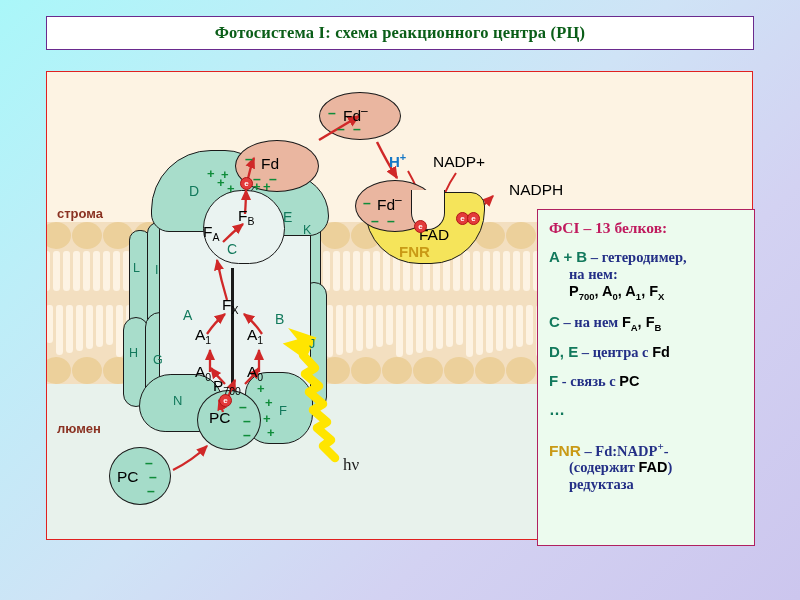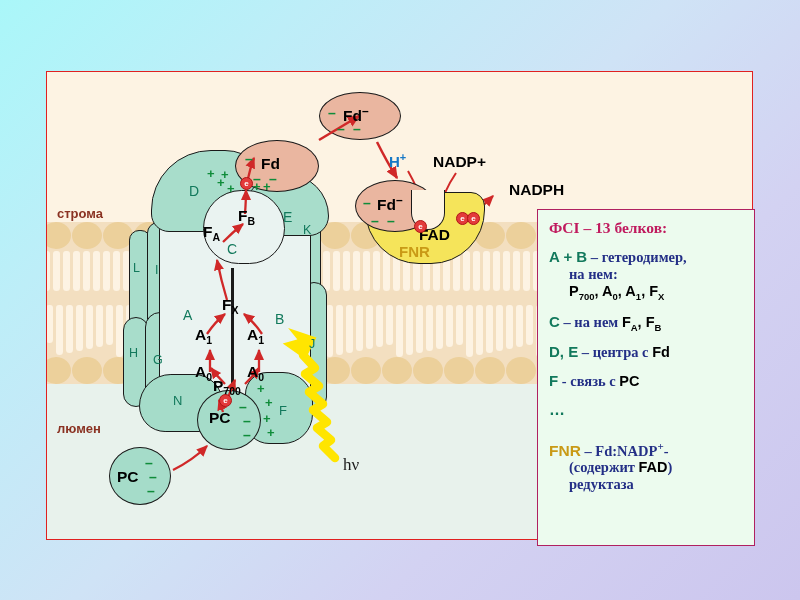--- a/index.html
+++ b/index.html
@@ -49,21 +49,21 @@
   
   .blob{position:absolute;border:1.9px solid #1a1a1a;box-sizing:border-box;}
   .teal{background:#a8ddcb;}
   .pale{background:#eaf3f1;}
   .mint{background:#a5dcc9;}
   .salmon{background:#eab6a0;}
   .yellow{background:#f5e45a;}
 
   .lbl{position:absolute;white-space:nowrap;line-height:1;}
   .sub-lbl{color:#12795c;font-size:12.5px;font-weight:normal;}
-  .cof-lbl{color:#000;font-weight:bold;font-size:15.5px;}
+  .cof-lbl{color:#000;font-weight:normal;font-size:15.5px;}
   .cof-lbl sub{font-size:10.5px;}
   .plus{color:#0f8c3a;font-weight:bold;font-size:13px;}
   .minus{color:#0f8c3a;font-weight:bold;font-size:14px;}
   .zone-lbl{color:#8a3222;font-weight:bold;font-size:13px;}
 
   .ecirc{
     position:absolute;width:13px;height:13px;border-radius:50%;
     background:#e33b3b;border:1.6px solid #b01515;box-sizing:border-box;
     color:#fff;font-size:8px;font-weight:bold;
     display:flex;align-items:center;justify-content:center;
@@ -85,20 +85,23 @@
   .k sub{font-size:9.5px;}
   .gold{color:#c99a16;font-family:"Liberation Sans",sans-serif;font-weight:bold;font-size:15.5px;}
   .ind{display:block;padding-left:20px;}
   .gap{height:9px;}
 </style>
 </head>
 <body>
 
 <div id="stage">
 
+  <div id="title-box">
+    <span id="title-text">Фотосистема I: схема реакционного центра (РЦ)</span>
+  </div>
 
   <div id="diagram-panel">
 
     <div id="stroma-zone"></div>
     <div id="lumen-zone"></div>
 
     <div id="membrane">
       <div class="head-row top" id="hr-top">
           <div class="head" style="left: -6px;"></div>
           <div class="head" style="left: 25px;"></div>

